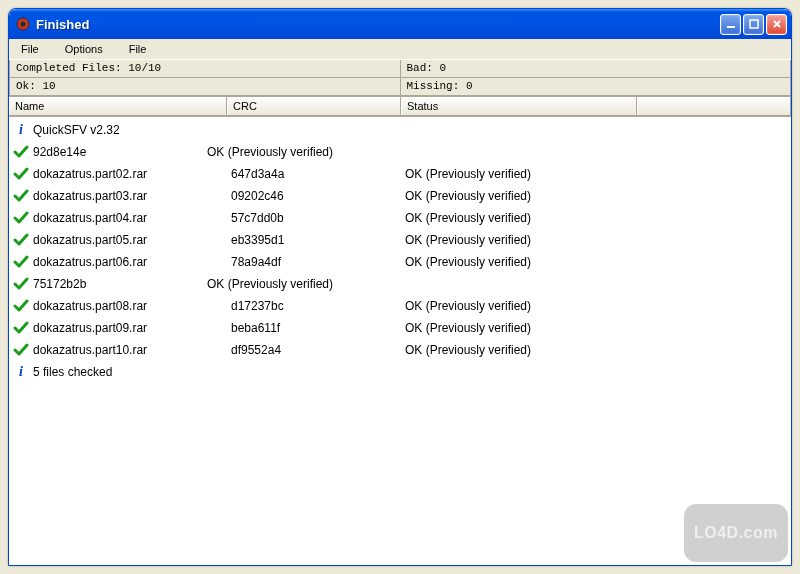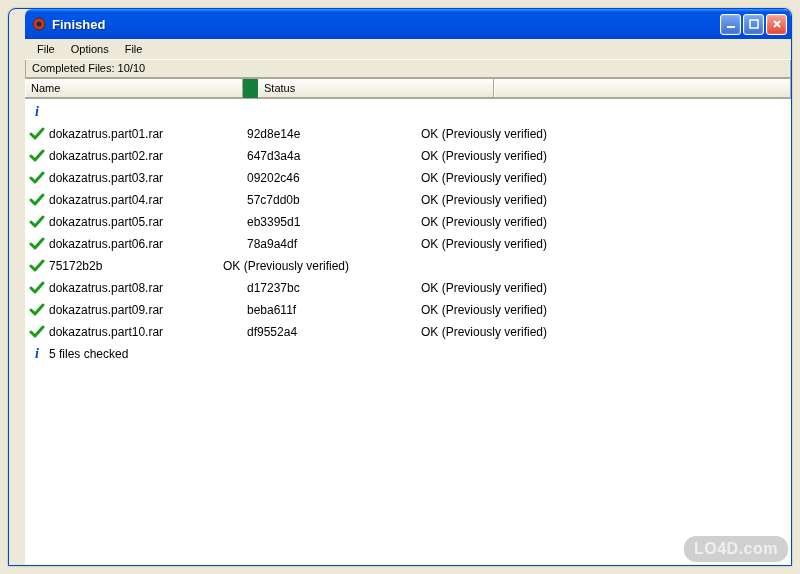--- a/index.html
+++ b/index.html
@@ -19,21 +19,20 @@
     top: 8px;
     width: 784px;
     height: 558px;
     border: 1px solid #0046d5;
     border-radius: 8px 8px 0 0;
     background: #ece9d8;
     box-shadow: 0 0 2px rgba(0,0,0,0.3);
     display: flex;
     flex-direction: column;
     overflow: hidden;
-    padding-left: 16px;
   }
   
   .titlebar {
     height: 30px;
     background: linear-gradient(to bottom, #3e95ff 0%, #0054e3 10%, #0054e3 50%, #0046d5 100%);
     display: flex;
     align-items: center;
     padding: 0 4px 0 6px;
     color: #fff;
     font-weight: bold;
@@ -61,32 +60,33 @@
   }
   .win-btn.close {
     background: linear-gradient(to bottom, #f5a199, #e1472f);
   }
   .win-btn svg { display:block; }
   
   .menubar {
     background: #ece9d8;
     display: flex;
     padding: 2px 4px;
-    gap: 0;
+    gap: 10px;
     font-size: 11px;
   }
   .menu-item {
     padding: 2px 8px;
     cursor: default;
   }
   
   .info-panel {
     border-top: 1px solid #fff;
     border-bottom: 1px solid #aca899;
     background: #7dd3fc;
+    font-family: Liberation Mono, monospace;
   }
   .info-row {
     display: flex;
     height: 18px;
     font-size: 11px;
   }
   .info-cell {
     flex: 1;
     padding: 2px 6px;
     border: 1px solid #aca899;
@@ -104,21 +104,21 @@
     padding: 3px 6px;
     font-size: 11px;
     border-right: 1px solid #aca899;
     border-bottom: 1px solid #aca899;
     background: linear-gradient(to bottom, #fefefe, #ece9d8);
     box-shadow: inset 0 1px 0 #fff, inset 1px 0 0 #fff;
     cursor: default;
   }
   .col-name { width: 218px; }
   .col-crc { width: 174px; }
-  .col-status { width: 236px; margin-left: 15px; }
+  .col-status { width: 236px; }
   .col-extra { flex: 1; }
   
   .list-body {
     flex: 1;
     background: #fff;
     overflow: auto;
     padding: 2px 0;
   }
   .list-row {
     display: flex;
@@ -147,21 +147,21 @@
   }
   .watermark {
     position: absolute;
     right: 12px;
     bottom: 12px;
     color: rgba(255,255,255,0.65);
     background: rgba(120,120,120,0.35);
     font-family: Arial, sans-serif;
     font-size: 16px;
     font-weight: bold;
-    padding: 4px 10px;
+    padding: 20px 10px;
     border-radius: 12px;
     letter-spacing: 0.5px;
   }
 </style>
 </head>
 <body>
 
 <div class="window">
 
   <div class="titlebar">
@@ -193,44 +193,50 @@
 
   <div class="menubar">
     <div class="menu-item">File</div>
     <div class="menu-item">Options</div>
     <div class="menu-item">File</div>
   </div>
 
   <div class="info-panel">
     <div class="info-row">
       <div class="info-cell">Completed Files: 10/10</div>
+      <div class="info-cell">Bad: 0</div>
+    </div>
+    <div class="info-row">
+      <div class="info-cell">Ok: 10</div>
+      <div class="info-cell">Missing: 0</div>
     </div>
   </div>
 
   <div class="list-header">
     <div class="col-header col-name">Name</div>
+    <div class="col-header col-crc">CRC</div>
     <div class="col-header col-status">Status</div>
     <div class="col-header col-extra"></div>
   </div>
 
   <div class="list-body" id="list-body">
       <div class="list-row">
         <span class="row-icon">
           <span class="info-icon-glyph">i</span>
         </span>
+        <span class="c-name">QuickSFV v2.32</span>
         <span class="c-crc"></span>
         <span class="c-status"></span>
       </div>
       <div class="list-row">
         <span class="row-icon">
           <svg width="16" height="16" viewBox="0 0 16 16">
             <path d="M2 8 L6 12 L14 3" stroke="#1a9d1a" stroke-width="3" fill="none" stroke-linecap="round" stroke-linejoin="round"></path>
           </svg>
         </span>
-        <span class="c-name">dokazatrus.part01.rar</span>
         <span class="c-crc">92d8e14e</span>
         <span class="c-status">OK (Previously verified)</span>
       </div>
       <div class="list-row">
         <span class="row-icon">
           <svg width="16" height="16" viewBox="0 0 16 16">
             <path d="M2 8 L6 12 L14 3" stroke="#1a9d1a" stroke-width="3" fill="none" stroke-linecap="round" stroke-linejoin="round"></path>
           </svg>
         </span>
         <span class="c-name">dokazatrus.part02.rar</span>

